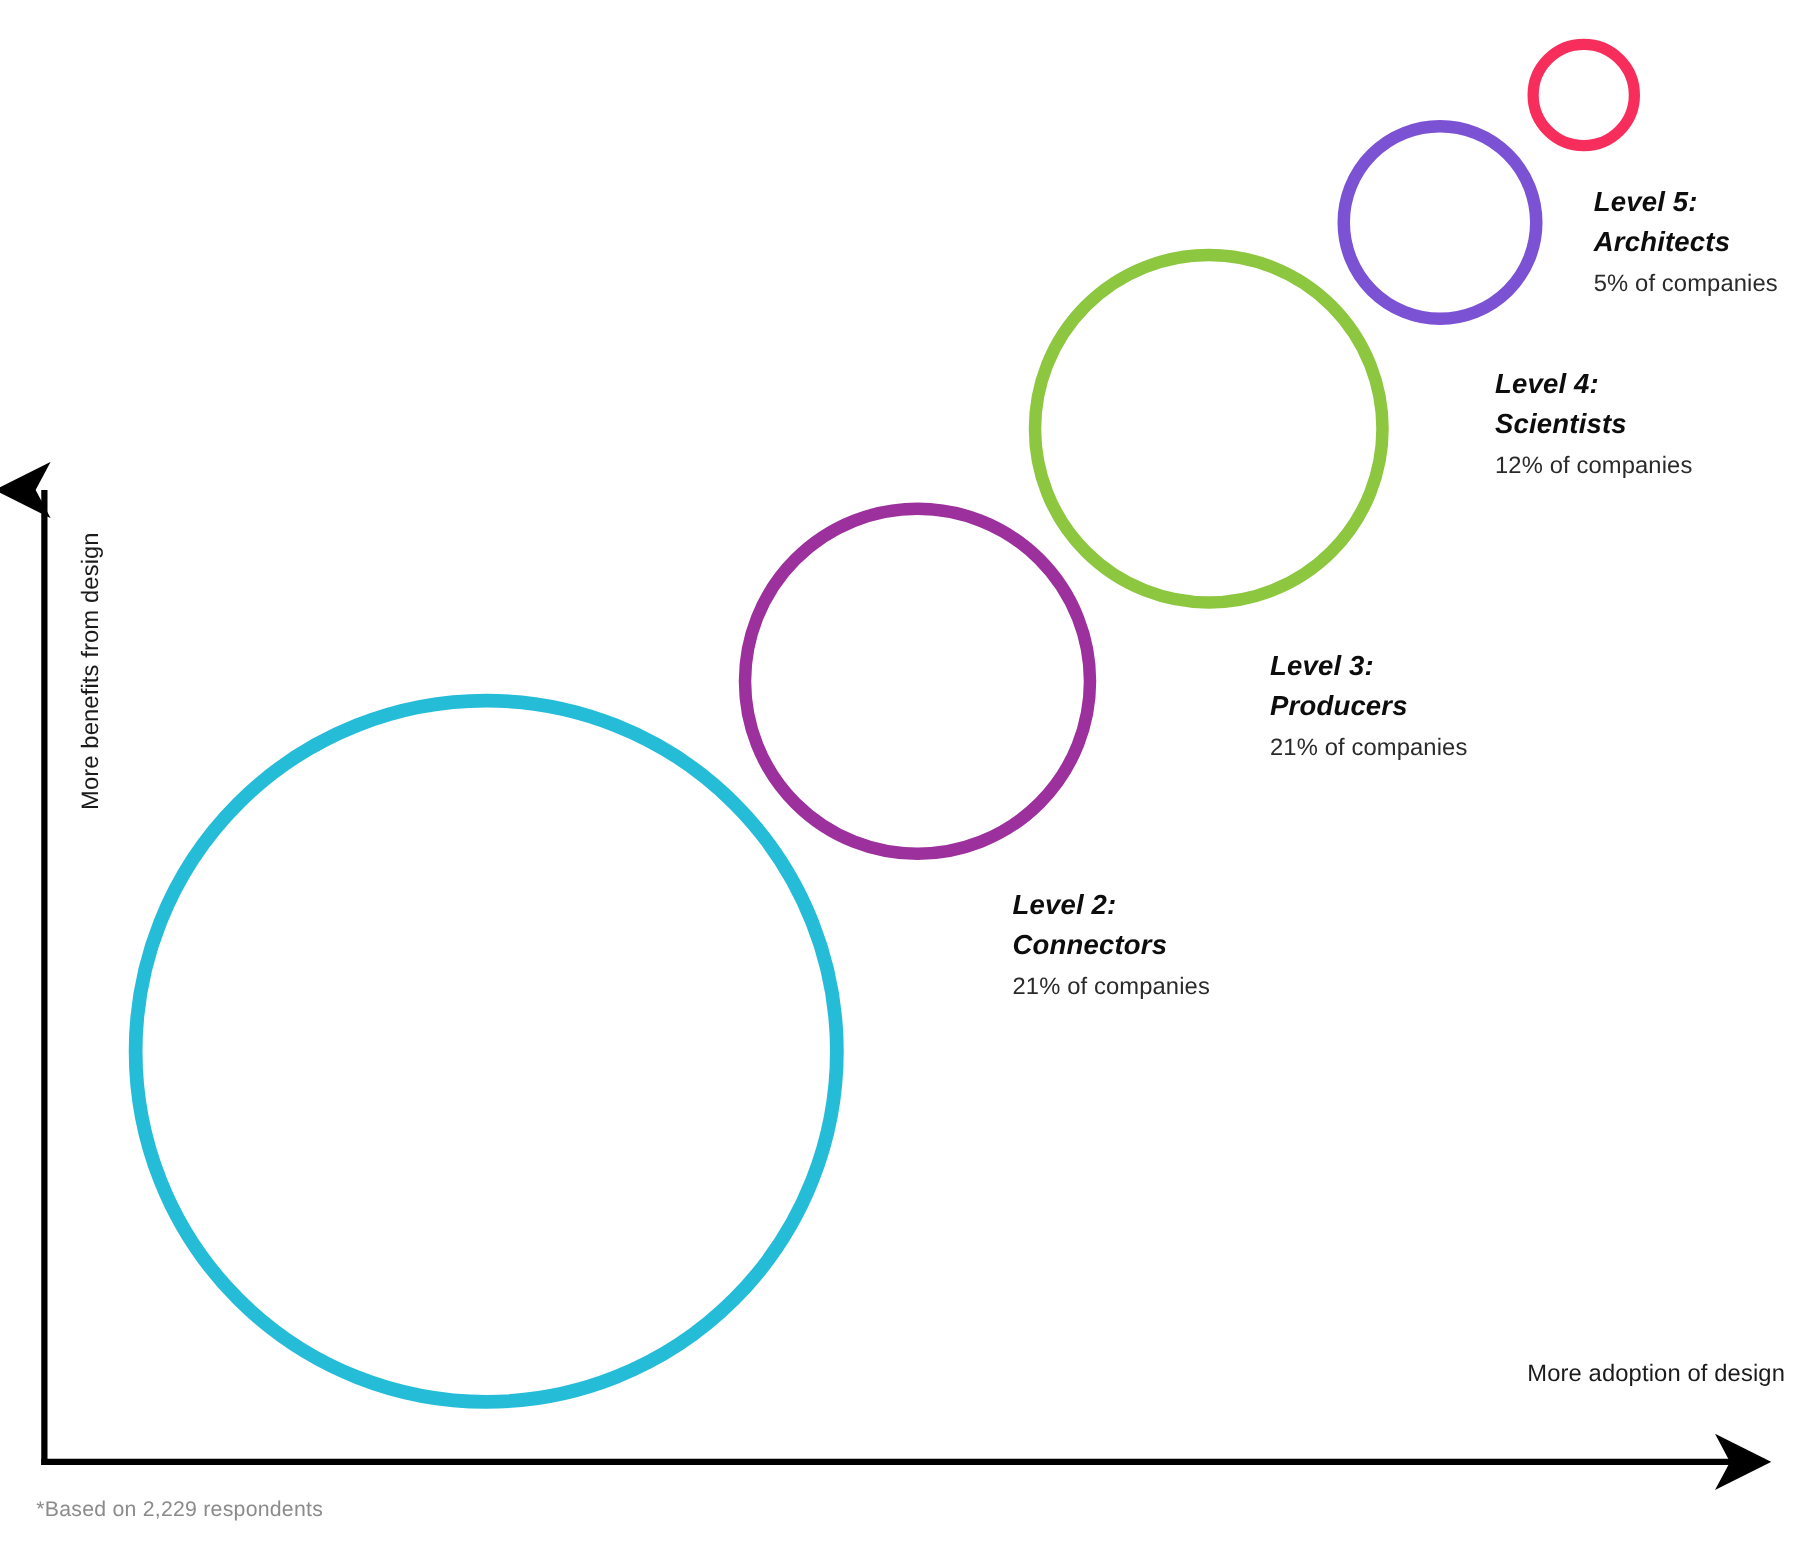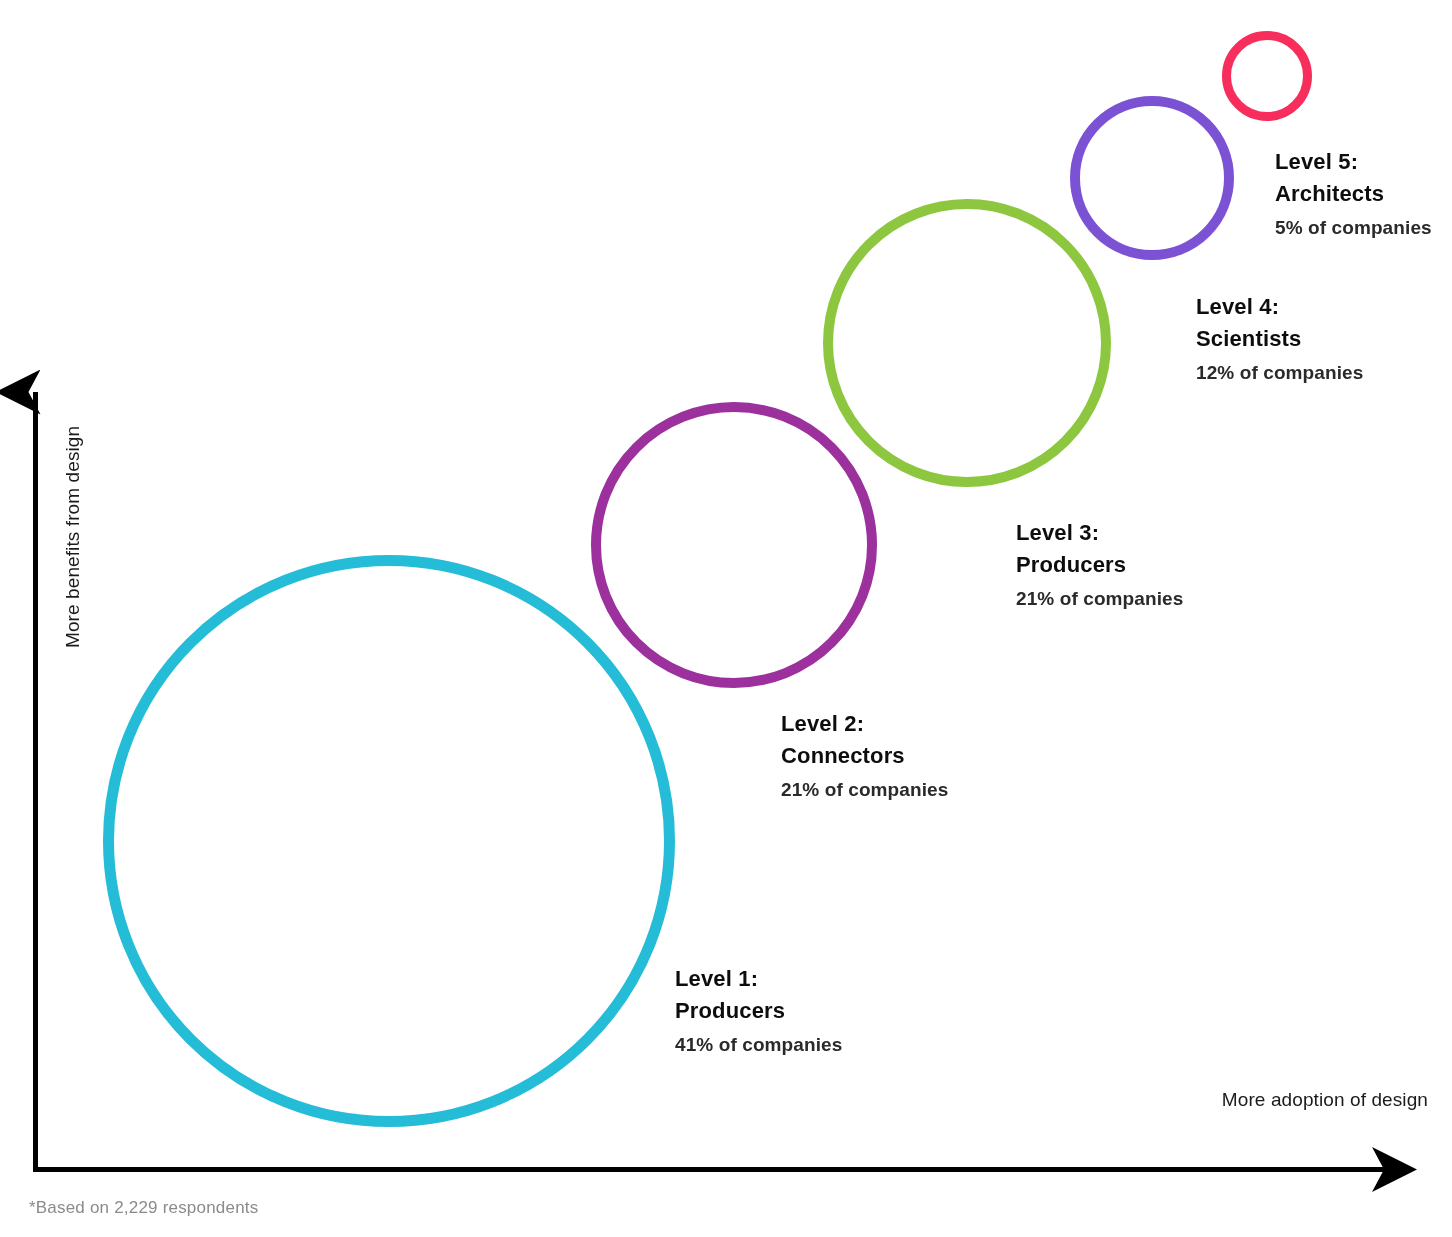--- a/index.html
+++ b/index.html
@@ -62,24 +62,25 @@
   .annot {
     position: absolute;
     white-space: nowrap;
   }
   .annot-title {
     font-size: 22px;
     font-weight: 700;
     line-height: 1.45;
     color: #0d0d0d;
     letter-spacing: .15px;
+    font-style: italic;
   }
   .annot-sub {
     font-size: 19px;
-    font-weight: 700;
+    font-weight: 400;
     color: #2a2a2a;
     margin-top: 7px;
     letter-spacing: .1px;
   }
 
   
   .footnote {
     position: absolute;
     left: 29px;
     top: 1198px;
@@ -108,29 +109,22 @@
 
   <div class="axis-label axis-label-y">More benefits from design</div>
   <div class="axis-label axis-label-x">More adoption of design</div>
 
   <div class="bubble" style="left: 103px; top: 555px; width: 572px; height: 572px; border: 11px solid rgb(37, 188, 216);"></div>
   <div class="bubble" style="left: 591px; top: 402px; width: 286px; height: 286px; border: 10px solid rgb(156, 48, 156);"></div>
   <div class="bubble" style="left: 823px; top: 199px; width: 288px; height: 288px; border: 10px solid rgb(141, 198, 63);"></div>
   <div class="bubble" style="left: 1070px; top: 96px; width: 164px; height: 164px; border: 10px solid rgb(124, 82, 213);"></div>
   <div class="bubble" style="left: 1222px; top: 31px; width: 90px; height: 90px; border: 9px solid rgb(247, 46, 92);"></div>
 
-  <div class="annot" style="left: 675px; top: 963px;">
-    <div class="annot-title">
-      <span>Level 1:</span><br>
-      <span>Producers</span>
-    </div>
-    <div class="annot-sub">41% of companies</div>
-  </div>
 
-  <div class="annot" style="left: 781px; top: 708px;">
+  <div class="annot" style="left: 810px; top: 708px;">
     <div class="annot-title">
       <span>Level 2:</span><br>
       <span>Connectors</span>
     </div>
     <div class="annot-sub">21% of companies</div>
   </div>
 
   <div class="annot" style="left: 1016px; top: 517px;">
     <div class="annot-title">
       <span>Level 3:</span><br>

